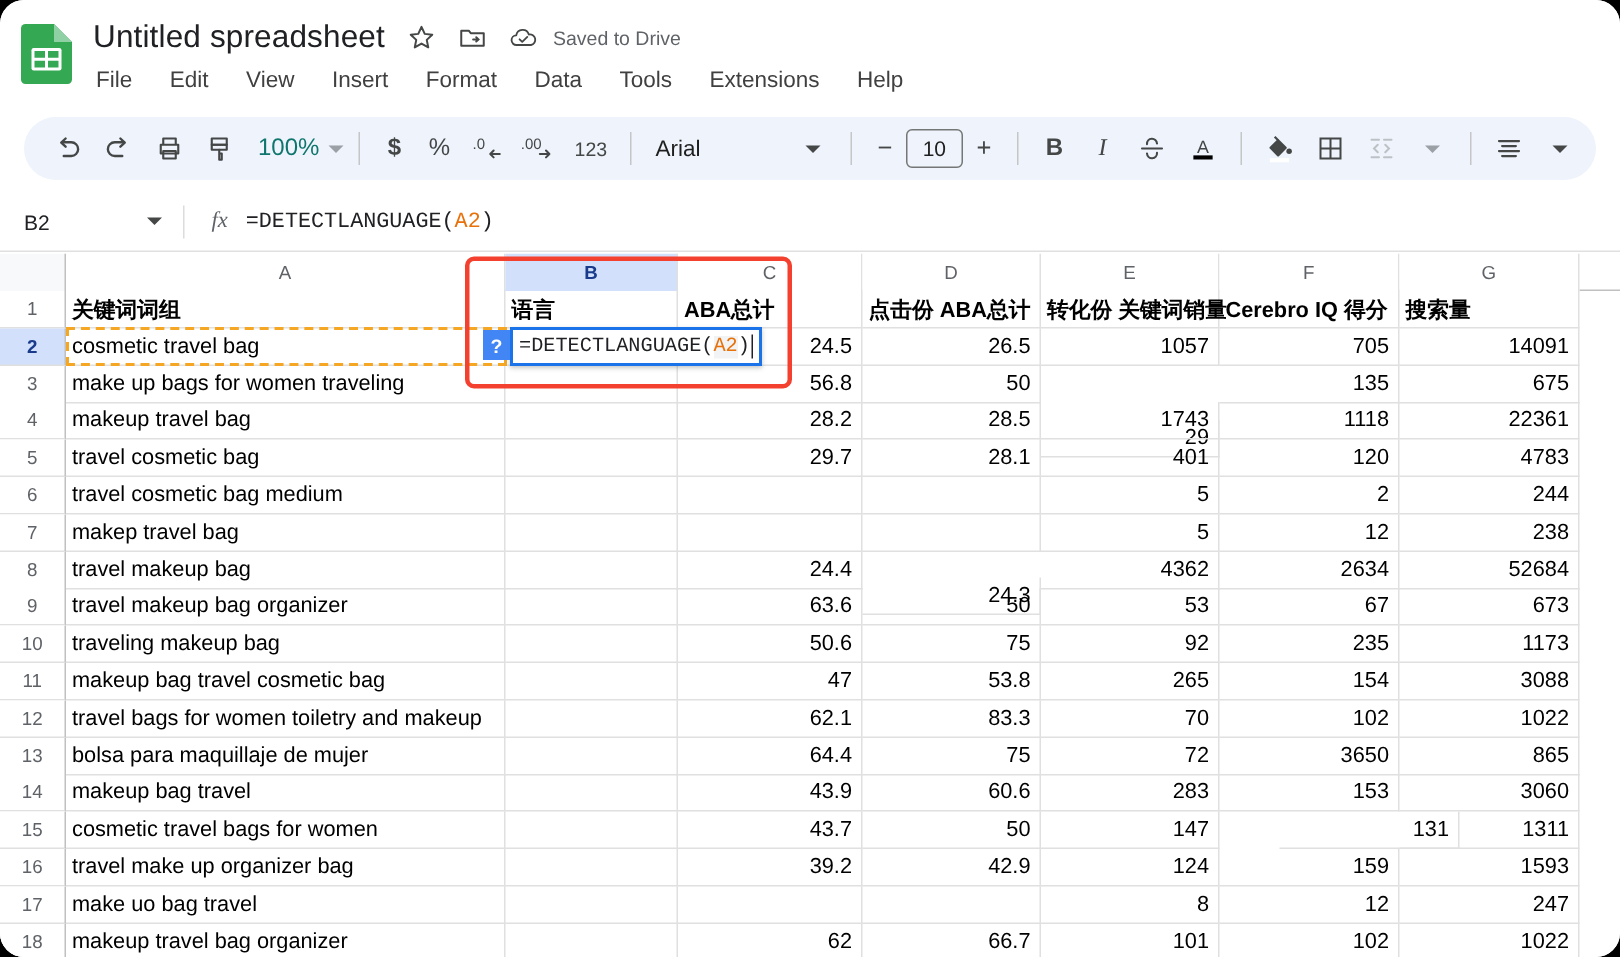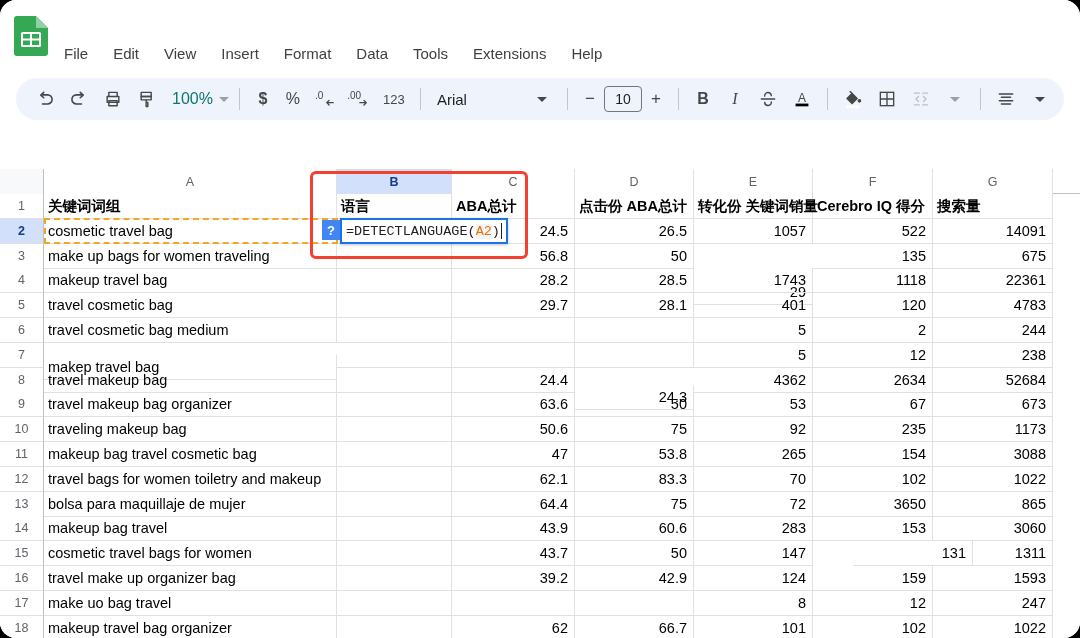--- a/index.html
+++ b/index.html
@@ -184,20 +184,39 @@
     <svg class="sheets-logo" viewBox="0 0 34 40">
       <path d="M3 0h19l12 12v25a3 3 0 0 1-3 3H3a3 3 0 0 1-3-3V3a3 3 0 0 1 3-3z" fill="#34a853"></path>
       <path d="M22 0l12 12H22z" fill="#8fd0a5"></path>
       <rect x="7" y="16" width="20" height="15" rx="1.5" fill="#fff"></rect>
       <rect x="9" y="18" width="7" height="4.5" fill="#34a853"></rect>
       <rect x="18" y="18" width="7" height="4.5" fill="#34a853"></rect>
       <rect x="9" y="24.5" width="7" height="4.5" fill="#34a853"></rect>
       <rect x="18" y="24.5" width="7" height="4.5" fill="#34a853"></rect>
     </svg>
 
+    <div class="title-row">
+      <span class="doc-title">Untitled spreadsheet</span>
+
+      <svg class="ticon" viewBox="0 0 24 24" fill="none" stroke="#444746" stroke-width="1.6">
+        <path d="M12 3.5l2.6 5.6 6 .7-4.4 4.1 1.2 6-5.4-3-5.4 3 1.2-6L3.4 9.8l6-.7z" stroke-linejoin="round"></path>
+      </svg>
+
+      <svg class="ticon" viewBox="0 0 24 24" fill="none" stroke="#444746" stroke-width="1.6">
+        <path d="M3 6.5h6l1.6 2H21v10H3z" stroke-linejoin="round"></path>
+        <path d="M12.5 13.5h4M15 11.8l1.8 1.7-1.8 1.7" stroke-linecap="round"></path>
+      </svg>
+
+      <svg class="ticon" viewBox="0 0 26 24" fill="none" stroke="#444746" stroke-width="1.6">
+        <path d="M7 18.5a4.2 4.2 0 0 1-.3-8.4A5.6 5.6 0 0 1 17.6 9.4 3.9 3.9 0 0 1 19.5 18.5z" stroke-linejoin="round"></path>
+        <path d="M9.6 13.6l2.3 2.2 4.4-4.3" stroke-linecap="round" stroke-linejoin="round"></path>
+      </svg>
+
+      <span class="saved-text">Saved to Drive</span>
+    </div>
 
     <div class="menubar">
       <span class="menu-item">File</span>
       <span class="menu-item">Edit</span>
       <span class="menu-item">View</span>
       <span class="menu-item">Insert</span>
       <span class="menu-item">Format</span>
       <span class="menu-item">Data</span>
       <span class="menu-item">Tools</span>
       <span class="menu-item">Extensions</span>
@@ -333,20 +352,29 @@
         <svg width="20" height="20" viewBox="0 0 24 24" stroke="#444746" stroke-width="1.8" stroke-linecap="round">
           <path d="M4 6h16M6.5 10h11M4 14h16M6.5 18h11"></path>
         </svg>
       </div>
       <div class="tb">
           <span class="caret"></span>
         </div>
     </div>
   </div>
 
+  <div class="formulabar">
+    <div class="namebox">
+      <span>B2</span>
+      <span class="caret"></span>
+    </div>
+    <div class="fb-div"></div>
+    <div class="fx">fx</div>
+    <div class="formula-text"><span>=DETECTLANGUAGE(</span><span class="ref-orange">A2</span><span>)</span></div>
+  </div>
 
   <div class="grid">
     <div class="colhead"></div>
     <div class="corner"></div>
     <div id="col-letters">
         <div class="ch-cell" style="left: 44px; width: 293px;">A</div>
         <div class="ch-cell sel" style="left: 337px; width: 115px;">B</div>
         <div class="ch-cell" style="left: 452px; width: 123px;">C</div>
         <div class="ch-cell" style="left: 575px; width: 119px;">D</div>
         <div class="ch-cell" style="left: 694px; width: 119px;">E</div>
@@ -379,21 +407,21 @@
         <div class="cell hdr" style="left: 452px; width: 123px; top: 25px;">ABA总计</div>
         <div class="cell hdr" style="left: 575px; width: 119px; top: 25px; overflow: visible; z-index: 2;">点击份 ABA总计</div>
         <div class="cell hdr" style="left: 694px; width: 119px; top: 25px; overflow: visible; z-index: 2;">转化份 关键词销量</div>
         <div class="cell hdr" style="left: 813px; width: 120px; top: 25px;">Cerebro IQ 得分</div>
         <div class="cell hdr" style="left: 933px; width: 120px; top: 25px;">搜索量</div>
         <div class="cell" style="left: 44px; width: 293px; top: 49.8px;">cosmetic travel bag</div>
         <div class="cell" style="left: 337px; width: 115px; top: 49.8px;"></div>
         <div class="cell num" style="left: 452px; width: 123px; top: 49.8px;">24.5</div>
         <div class="cell num" style="left: 575px; width: 119px; top: 49.8px;">26.5</div>
         <div class="cell num" style="left: 694px; width: 119px; top: 49.8px;">1057</div>
-        <div class="cell num" style="left: 813px; width: 120px; top: 49.8px;">522</div>
+        <div class="cell num" style="left: 813px; width: 120px; top: 49.8px;">705</div>
         <div class="cell num" style="left: 933px; width: 120px; top: 49.8px;">14091</div>
         <div class="cell" style="left: 44px; width: 293px; top: 74.6px;">make up bags for women traveling</div>
         <div class="cell" style="left: 337px; width: 115px; top: 74.6px;"></div>
         <div class="cell num" style="left: 452px; width: 123px; top: 74.6px;">56.8</div>
         <div class="cell num" style="left: 575px; width: 119px; top: 74.6px;">50</div>
         <div class="cell num" style="left: 694px; width: 119px; top: 74.6px; margin-top: 36px;">29</div>
         <div class="cell num" style="left: 813px; width: 120px; top: 74.6px;">135</div>
         <div class="cell num" style="left: 933px; width: 120px; top: 74.6px;">675</div>
         <div class="cell" style="left: 44px; width: 293px; top: 99.4px;">makeup travel bag</div>
         <div class="cell" style="left: 337px; width: 115px; top: 99.4px;"></div>
@@ -409,21 +437,21 @@
         <div class="cell num" style="left: 694px; width: 119px; top: 124.2px;">401</div>
         <div class="cell num" style="left: 813px; width: 120px; top: 124.2px;">120</div>
         <div class="cell num" style="left: 933px; width: 120px; top: 124.2px;">4783</div>
         <div class="cell" style="left: 44px; width: 293px; top: 149px;">travel cosmetic bag medium</div>
         <div class="cell" style="left: 337px; width: 115px; top: 149px;"></div>
         <div class="cell num" style="left: 452px; width: 123px; top: 149px;"></div>
         <div class="cell num" style="left: 575px; width: 119px; top: 149px;"></div>
         <div class="cell num" style="left: 694px; width: 119px; top: 149px;">5</div>
         <div class="cell num" style="left: 813px; width: 120px; top: 149px;">2</div>
         <div class="cell num" style="left: 933px; width: 120px; top: 149px;">244</div>
-        <div class="cell" style="left: 44px; width: 293px; top: 173.8px; margin-top: 12px;">makep travel bag</div>
+        <div class="cell" style="left: 44px; width: 293px; top: 173.8px;">makep travel bag</div>
         <div class="cell" style="left: 337px; width: 115px; top: 173.8px;"></div>
         <div class="cell num" style="left: 452px; width: 123px; top: 173.8px;"></div>
         <div class="cell num" style="left: 575px; width: 119px; top: 173.8px;"></div>
         <div class="cell num" style="left: 694px; width: 119px; top: 173.8px;">5</div>
         <div class="cell num" style="left: 813px; width: 120px; top: 173.8px;">12</div>
         <div class="cell num" style="left: 933px; width: 120px; top: 173.8px;">238</div>
         <div class="cell" style="left: 44px; width: 293px; top: 198.6px;">travel makeup bag</div>
         <div class="cell" style="left: 337px; width: 115px; top: 198.6px;"></div>
         <div class="cell num" style="left: 452px; width: 123px; top: 198.6px;">24.4</div>
         <div class="cell num" style="left: 575px; width: 119px; top: 216px;">24.3</div>

